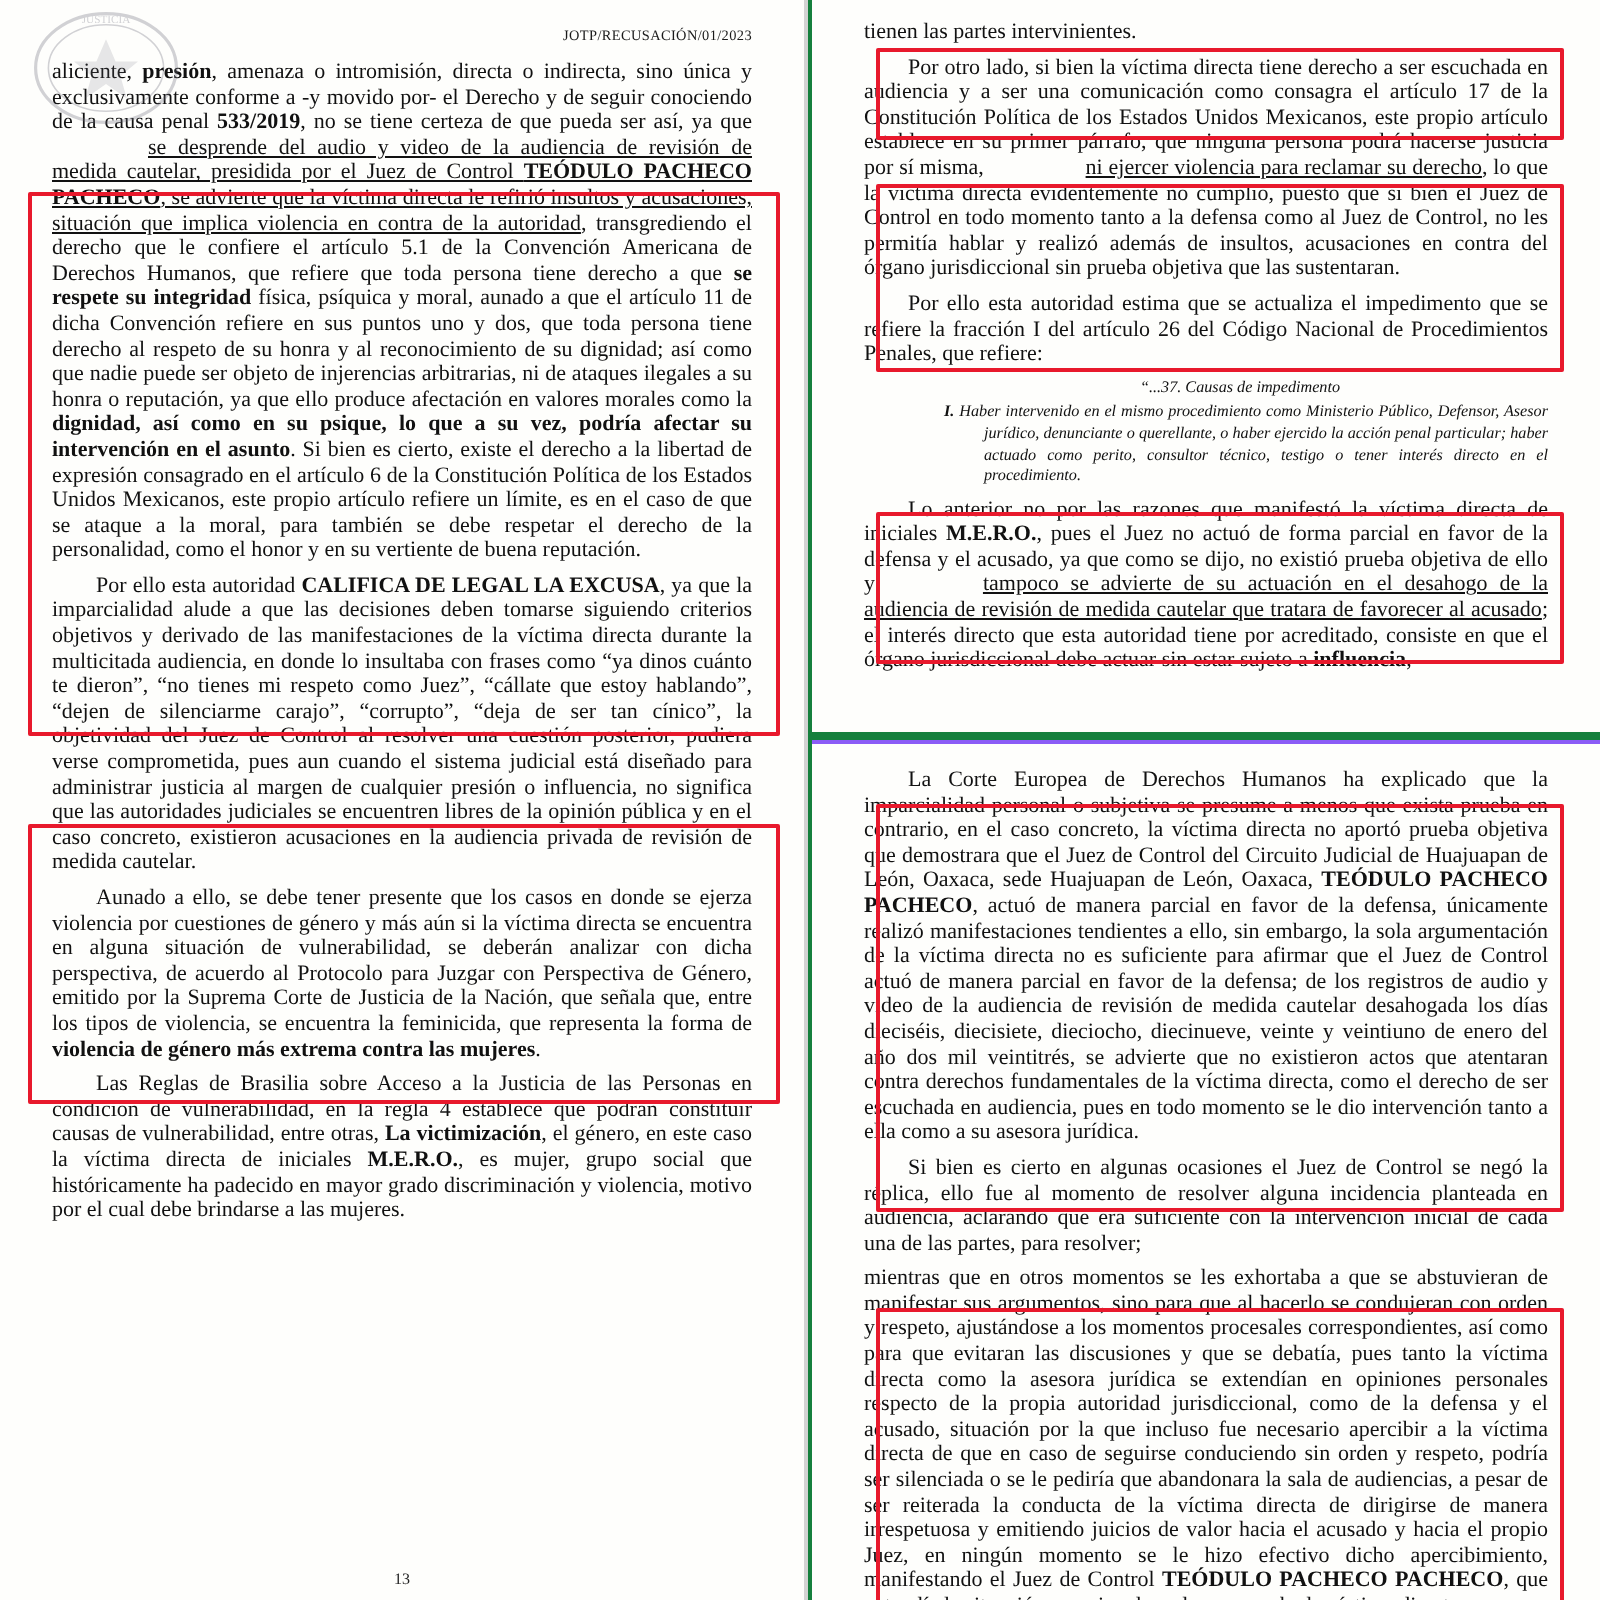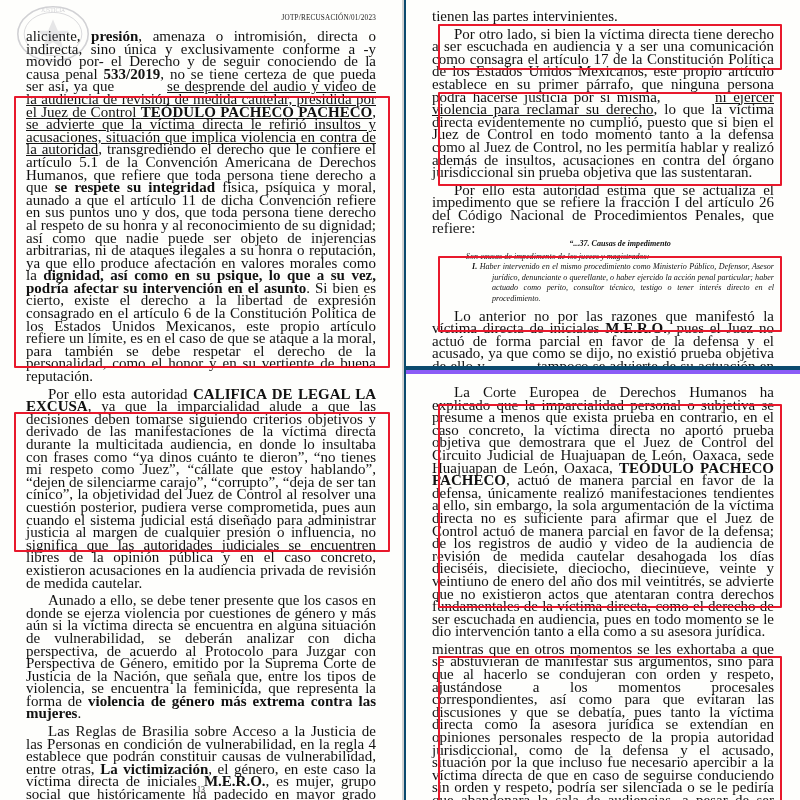--- a/index.html
+++ b/index.html
@@ -10,32 +10,32 @@
   body {
     width: 800px;
     height: 800px;
     font-family: "Liberation Serif", serif;
     overflow: hidden;
   }
   .page-grid {
     position: relative;
     width: 800px;
     height: 800px;
-    background: #0c4a6e;
+    background: #15803d;
   }
   .scan {
     position: absolute;
     background: #fdfdfb;
     overflow: hidden;
     box-sizing: border-box;
   }
   
   #scan-left      { left: 0px;   top: 0px;   width: 404px; height: 800px; border-right: 2px solid #d3d3d3; }
   #scan-top-right { left: 406px; top: 0px;   width: 394px; height: 366px; }
-  #scan-bot-right { left: 406px; top: 370px; width: 394px; height: 430px; border-top: 4px solid #8b5cf6; }
+  #scan-bot-right { left: 406px; top: 370px; width: 394px; height: 430px; border-top: 2px solid #8b5cf6; }
 
   .paper {
     position: relative;
     box-sizing: border-box;
     width: 100%;
     height: 100%;
     padding: 14px 26px 10px 26px;
     background: #fefefc;
   }
 
@@ -43,21 +43,21 @@
     text-align: right;
     font-size: 7.2px;
     letter-spacing: .2px;
     color: #1a1a1a;
     margin-bottom: 8px;
     font-family: "Liberation Serif", serif;
   }
 
   p.para {
     margin: 0 0 5px 0;
-    font-size: 15px;
+    font-size: 11px;
     line-height: 12.6px;
     text-align: justify;
     color: #111111;
     text-indent: 22px;
     hyphens: auto;
   }
   p.para.cont { text-indent: 0; }
 
   .b { font-weight: bold; }
   .u { text-decoration: underline; margin-left: 48px; }
@@ -67,21 +67,21 @@
     margin: 2px 0 5px 34px;
     font-size: 8.1px;
     line-height: 10.6px;
     text-align: justify;
     color: #111;
     font-style: italic;
   }
   .quote-block .qtitle {
     display: block;
     text-align: center;
-    font-weight: bold;
+    font-weight: normal;
     font-style: italic;
     margin-bottom: 2px;
   }
   .quote-block .qlead { display:block; font-style: italic; }
   .quote-block .qitem { display: block; padding-left: 26px; text-indent: -20px; }
 
   
   .redbox {
     position: absolute;
     border: 2.2px solid #e8192c;
@@ -145,40 +145,40 @@
 
   <div class="scan" id="scan-top-right">
     <div class="paper" style="padding-top:10px;">
 
       <p class="para cont">tienen las partes intervinientes.</p>
       <p class="para">Por otro lado, si bien la víctima directa tiene derecho a ser escuchada en audiencia y a ser una comunicación como consagra el artículo 17 de la Constitución Política de los Estados Unidos Mexicanos, este propio artículo establece en su primer párrafo, que ninguna persona podrá hacerse justicia por sí misma, <span class="u">ni ejercer violencia para reclamar su derecho</span>, lo que la víctima directa evidentemente no cumplió, puesto que si bien el Juez de Control en todo momento tanto a la defensa como al Juez de Control, no les permitía hablar y realizó además de insultos, acusaciones en contra del órgano jurisdiccional sin prueba objetiva que las sustentaran.</p>
       <p class="para">Por ello esta autoridad estima que se actualiza el impedimento que se refiere la fracción I del artículo 26 del Código Nacional de Procedimientos Penales, que refiere:</p>
 
       <div class="quote-block">
         <span class="qtitle">“...37. Causas de impedimento</span>
-        <span class="qlead">Son causas de impedimento de los jueces y magistrados:</span>
         <span class="qitem">
           <span class="b">I.</span>
           <span>Haber intervenido en el mismo procedimiento como Ministerio Público, Defensor, Asesor jurídico, denunciante o querellante, o haber ejercido la acción penal particular; haber actuado como perito, consultor técnico, testigo o tener interés directo en el procedimiento.</span>
         </span>
       </div>
 
       <p class="para">Lo anterior no por las razones que manifestó la víctima directa de iniciales <span class="b">M.E.R.O.</span>, pues el Juez no actuó de forma parcial en favor de la defensa y el acusado, ya que como se dijo, no existió prueba objetiva de ello y <span class="u">tampoco se advierte de su actuación en el desahogo de la audiencia de revisión de medida cautelar que tratara de favorecer al acusado</span>; el interés directo que esta autoridad tiene por acreditado, consiste en que el órgano jurisdiccional debe actuar sin estar sujeto a <span class="b">influencia</span>,</p>
 
     </div>
 
     <div class="redbox" style="left:32px; top:24px; width:344px; height:46px;"></div>
     <div class="redbox" style="left:32px; top:92px; width:344px; height:94px;"></div>
     <div class="redbox" style="left:32px; top:256px; width:344px; height:76px;"></div>
   </div>
 
   <div class="scan" id="scan-bot-right">
     <div class="paper" style="padding-top:12px;">
 
       <p class="para">La Corte Europea de Derechos Humanos ha explicado que la imparcialidad personal o subjetiva se presume a menos que exista prueba en contrario, en el caso concreto, la víctima directa no aportó prueba objetiva que demostrara que el Juez de Control del Circuito Judicial de Huajuapan de León, Oaxaca, sede Huajuapan de León, Oaxaca, <span class="b">TEÓDULO PACHECO PACHECO</span>, actuó de manera parcial en favor de la defensa, únicamente realizó manifestaciones tendientes a ello, sin embargo, la sola argumentación de la víctima directa no es suficiente para afirmar que el Juez de Control actuó de manera parcial en favor de la defensa; de los registros de audio y video de la audiencia de revisión de medida cautelar desahogada los días dieciséis, diecisiete, dieciocho, diecinueve, veinte y veintiuno de enero del año dos mil veintitrés, se advierte que no existieron actos que atentaran contra derechos fundamentales de la víctima directa, como el derecho de ser escuchada en audiencia, pues en todo momento se le dio intervención tanto a ella como a su asesora jurídica.</p>
+      <p class="para">Si bien es cierto en algunas ocasiones el Juez de Control se negó la réplica, ello fue al momento de resolver alguna incidencia planteada en audiencia, aclarando que era suficiente con la intervención inicial de cada una de las partes, para resolver;</p>
       <p class="para cont">mientras que en otros momentos se les exhortaba a que se abstuvieran de manifestar sus argumentos, sino para que al hacerlo se condujeran con orden y respeto, ajustándose a los momentos procesales correspondientes, así como para que evitaran las discusiones y que se debatía, pues tanto la víctima directa como la asesora jurídica se extendían en opiniones personales respecto de la propia autoridad jurisdiccional, como de la defensa y el acusado, situación por la que incluso fue necesario apercibir a la víctima directa de que en caso de seguirse conduciendo sin orden y respeto, podría ser silenciada o se le pediría que abandonara la sala de audiencias, a pesar de ser reiterada la conducta de la víctima directa de dirigirse de manera irrespetuosa y emitiendo juicios de valor hacia el acusado y hacia el propio Juez, en ningún momento se le hizo efectivo dicho apercibimiento, manifestando el Juez de Control <span class="b">TEÓDULO PACHECO PACHECO</span>, que entendía la situación emocional por la que pasaba la víctima directa.</p>
 
     </div>
 
     <div class="redbox" style="left:32px; top:30px; width:344px; height:204px;"></div>
     <div class="redbox" style="left:32px; top:282px; width:344px; height:156px;"></div>
   </div>
 
 </div>
 

